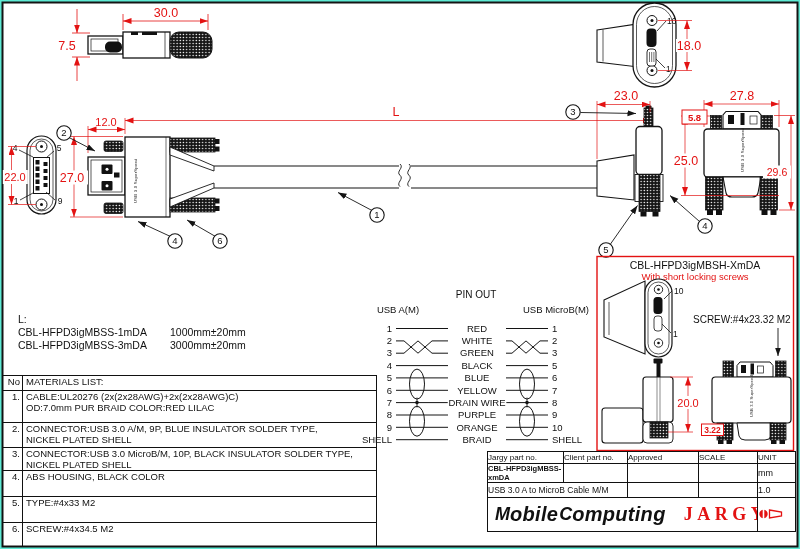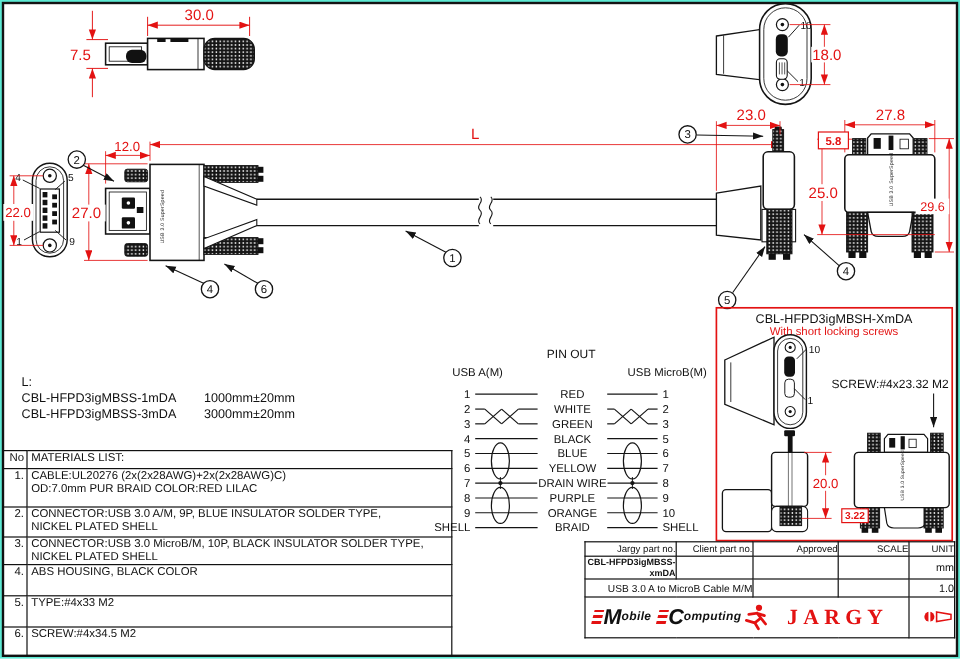--- a/index.html
+++ b/index.html
@@ -19,31 +19,31 @@
   .red10{fill:#e31212;font-size:9.5px;}
   .brand{fill:#222;font-size:4.3px;letter-spacing:.2px;}
   .ltable{position:absolute;left:18px;top:313px;font-size:10.5px;line-height:13px;color:#111;}
   .ltable .part{display:inline-block;width:152px;}
   table.materials{position:absolute;left:2px;top:375px;width:375px;border-collapse:collapse;
      table-layout:fixed;font-size:9.5px;line-height:10.5px;color:#111;}
   table.materials td{border:1px solid #111;vertical-align:top;padding:1px 2px 0 3px;
      white-space:pre-line;overflow:hidden;}
   table.materials td.no{text-align:right;padding-left:2px;}
   table.titleblock{position:absolute;left:487px;top:451px;width:308px;border-collapse:collapse;
-     table-layout:fixed;font-size:8px;color:#111;text-align:right;}
+     table-layout:fixed;font-size:8px;color:#111;text-align:left;}
   table.titleblock td{border:1px solid #111;padding:0;overflow:hidden;}
   .partno{font-weight:bold;font-size:7.5px;}
   .unitval{font-size:9px;}
   .revval{font-size:9px;}
   .dwgname{font-size:8.5px;}
   .logorow{display:flex;align-items:center;justify-content:flex-start;padding-left:6px;height:32px;}
   .stripes{display:inline-block;width:8px;height:13px;margin-right:1px;transform:skewX(-14deg);
      background:repeating-linear-gradient(to bottom,#e31212 0 2.4px,transparent 2.4px 4.6px);}
   .mc-big{font-size:18px;font-weight:bold;font-style:italic;color:#111;}
-  .mc-small{font-size:10px;font-weight:bold;font-style:italic;color:#111;letter-spacing:.3px;}
+  .mc-small{font-size:20px;font-weight:bold;font-style:italic;color:#111;letter-spacing:.3px;}
   .jargy{font-family:"Liberation Serif",serif;font-weight:bold;font-size:18px;color:#e31212;
      letter-spacing:4.5px;margin-left:16px;}
 </style>
 </head>
 <body>
 
 <div class="sheet">
 
 <svg width="800" height="549" viewBox="0 0 800 549" style="position:absolute;left:0;top:0;">
   <defs>

